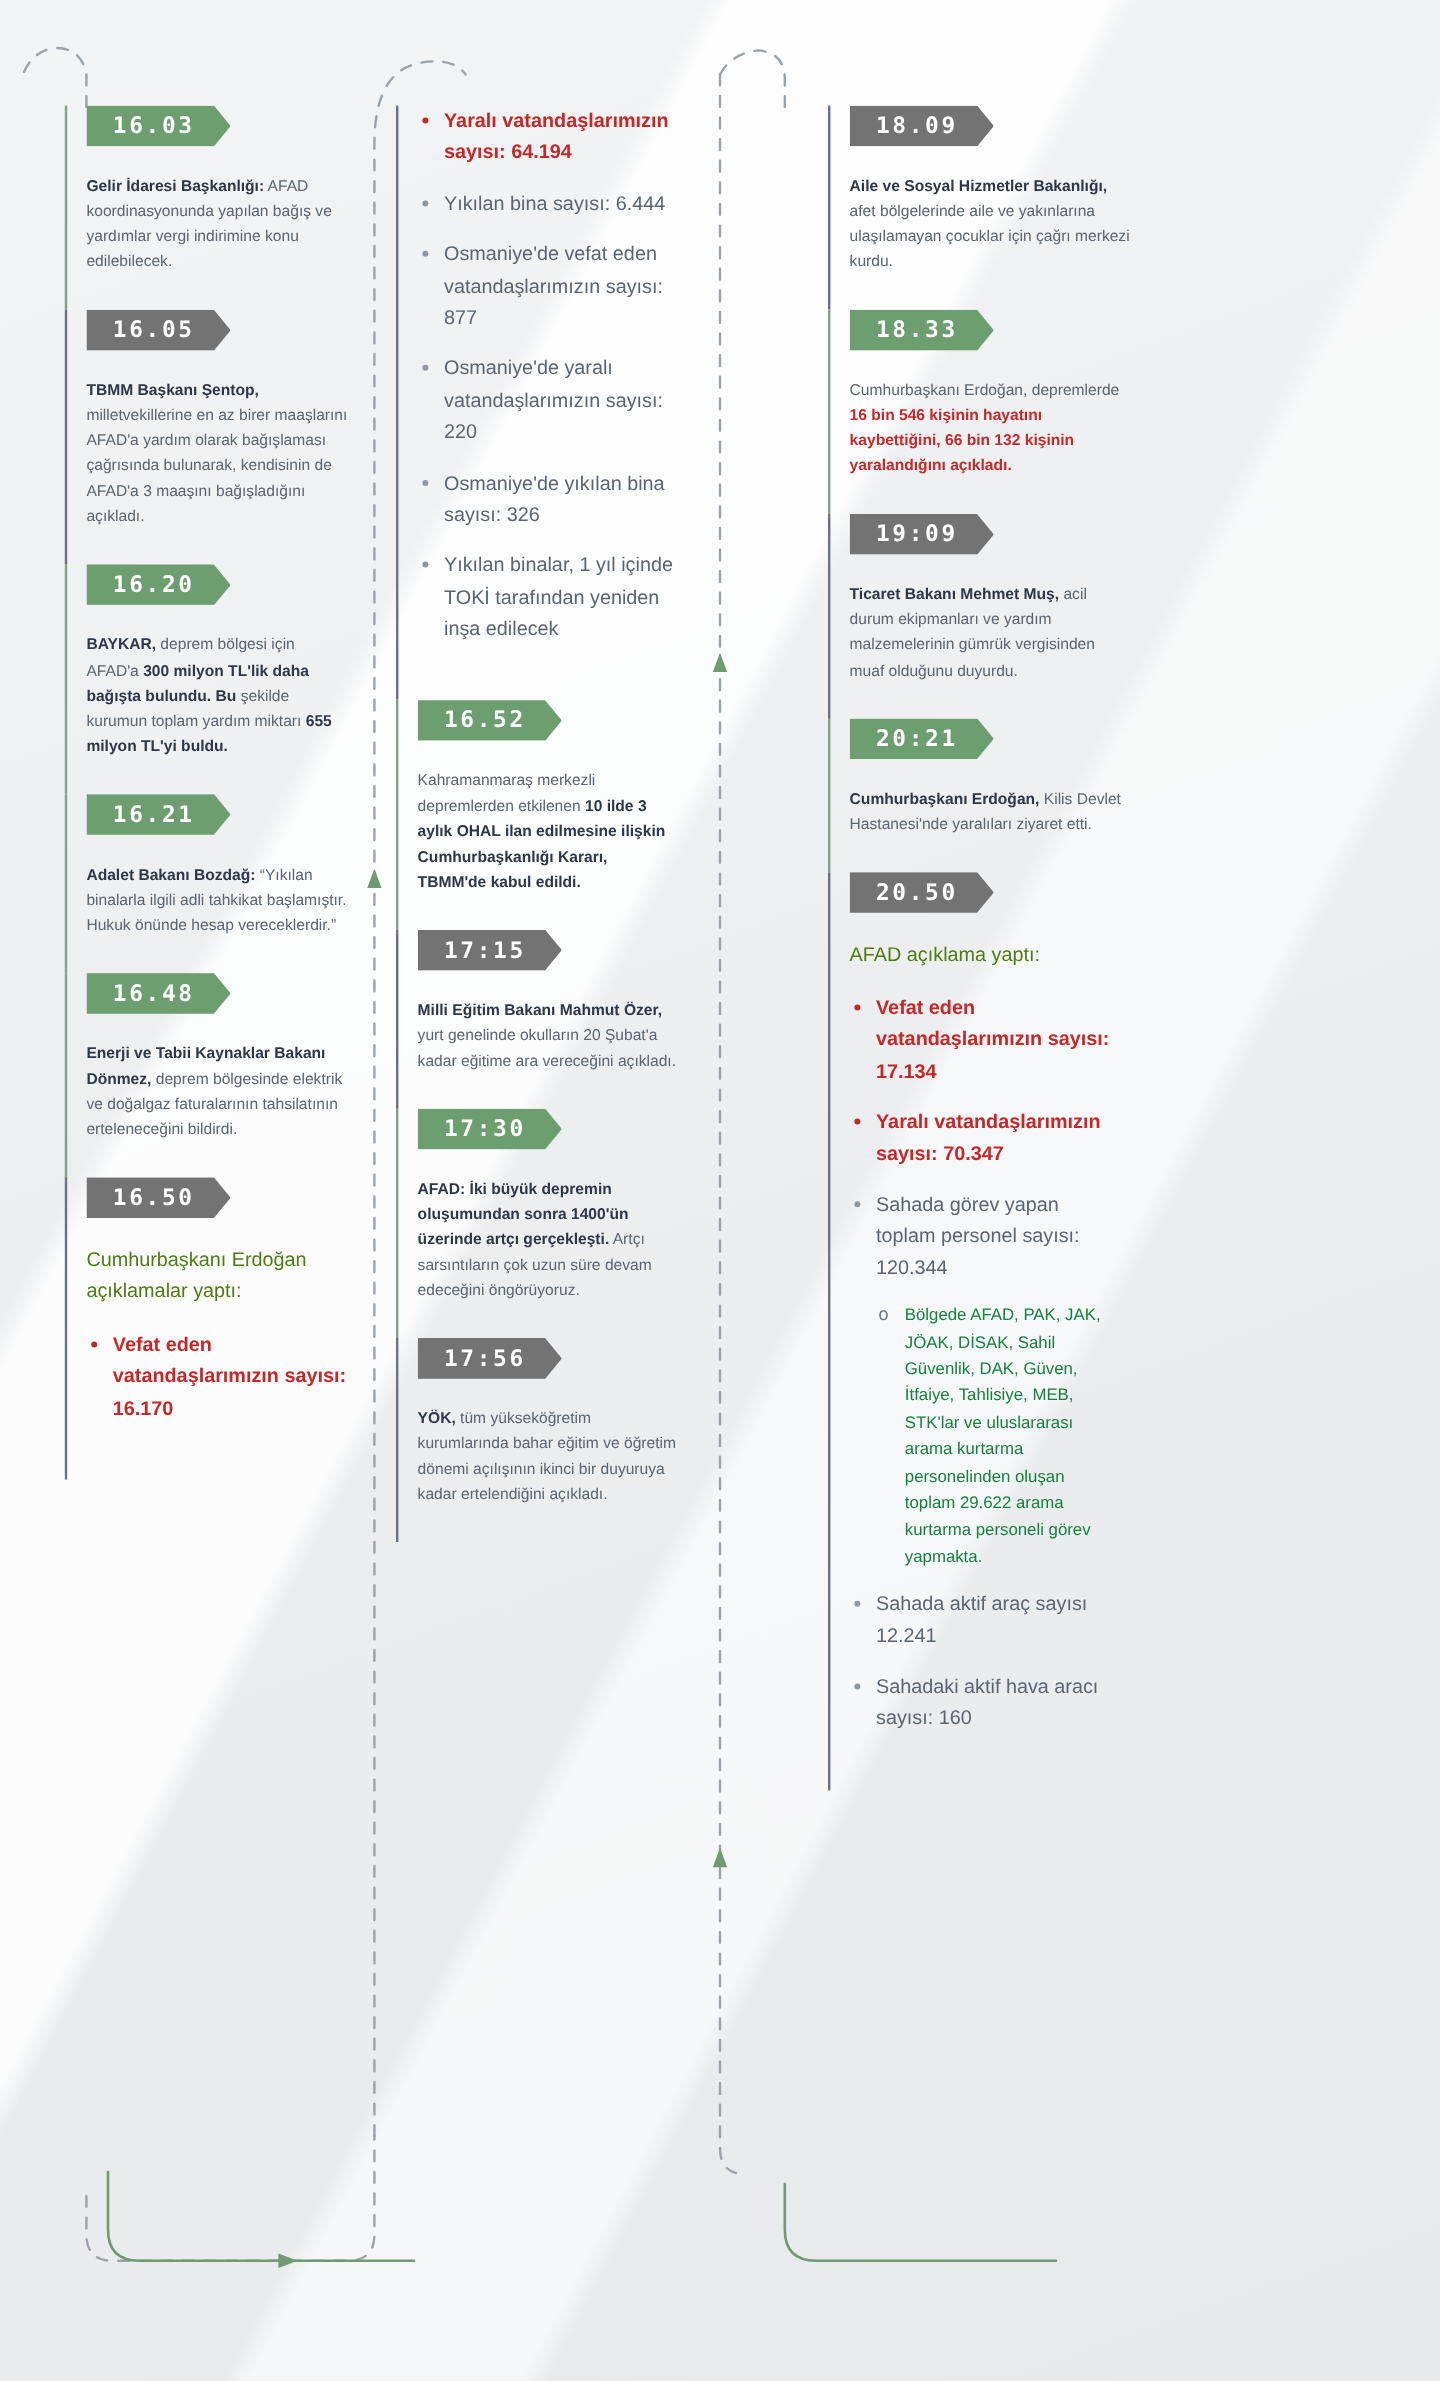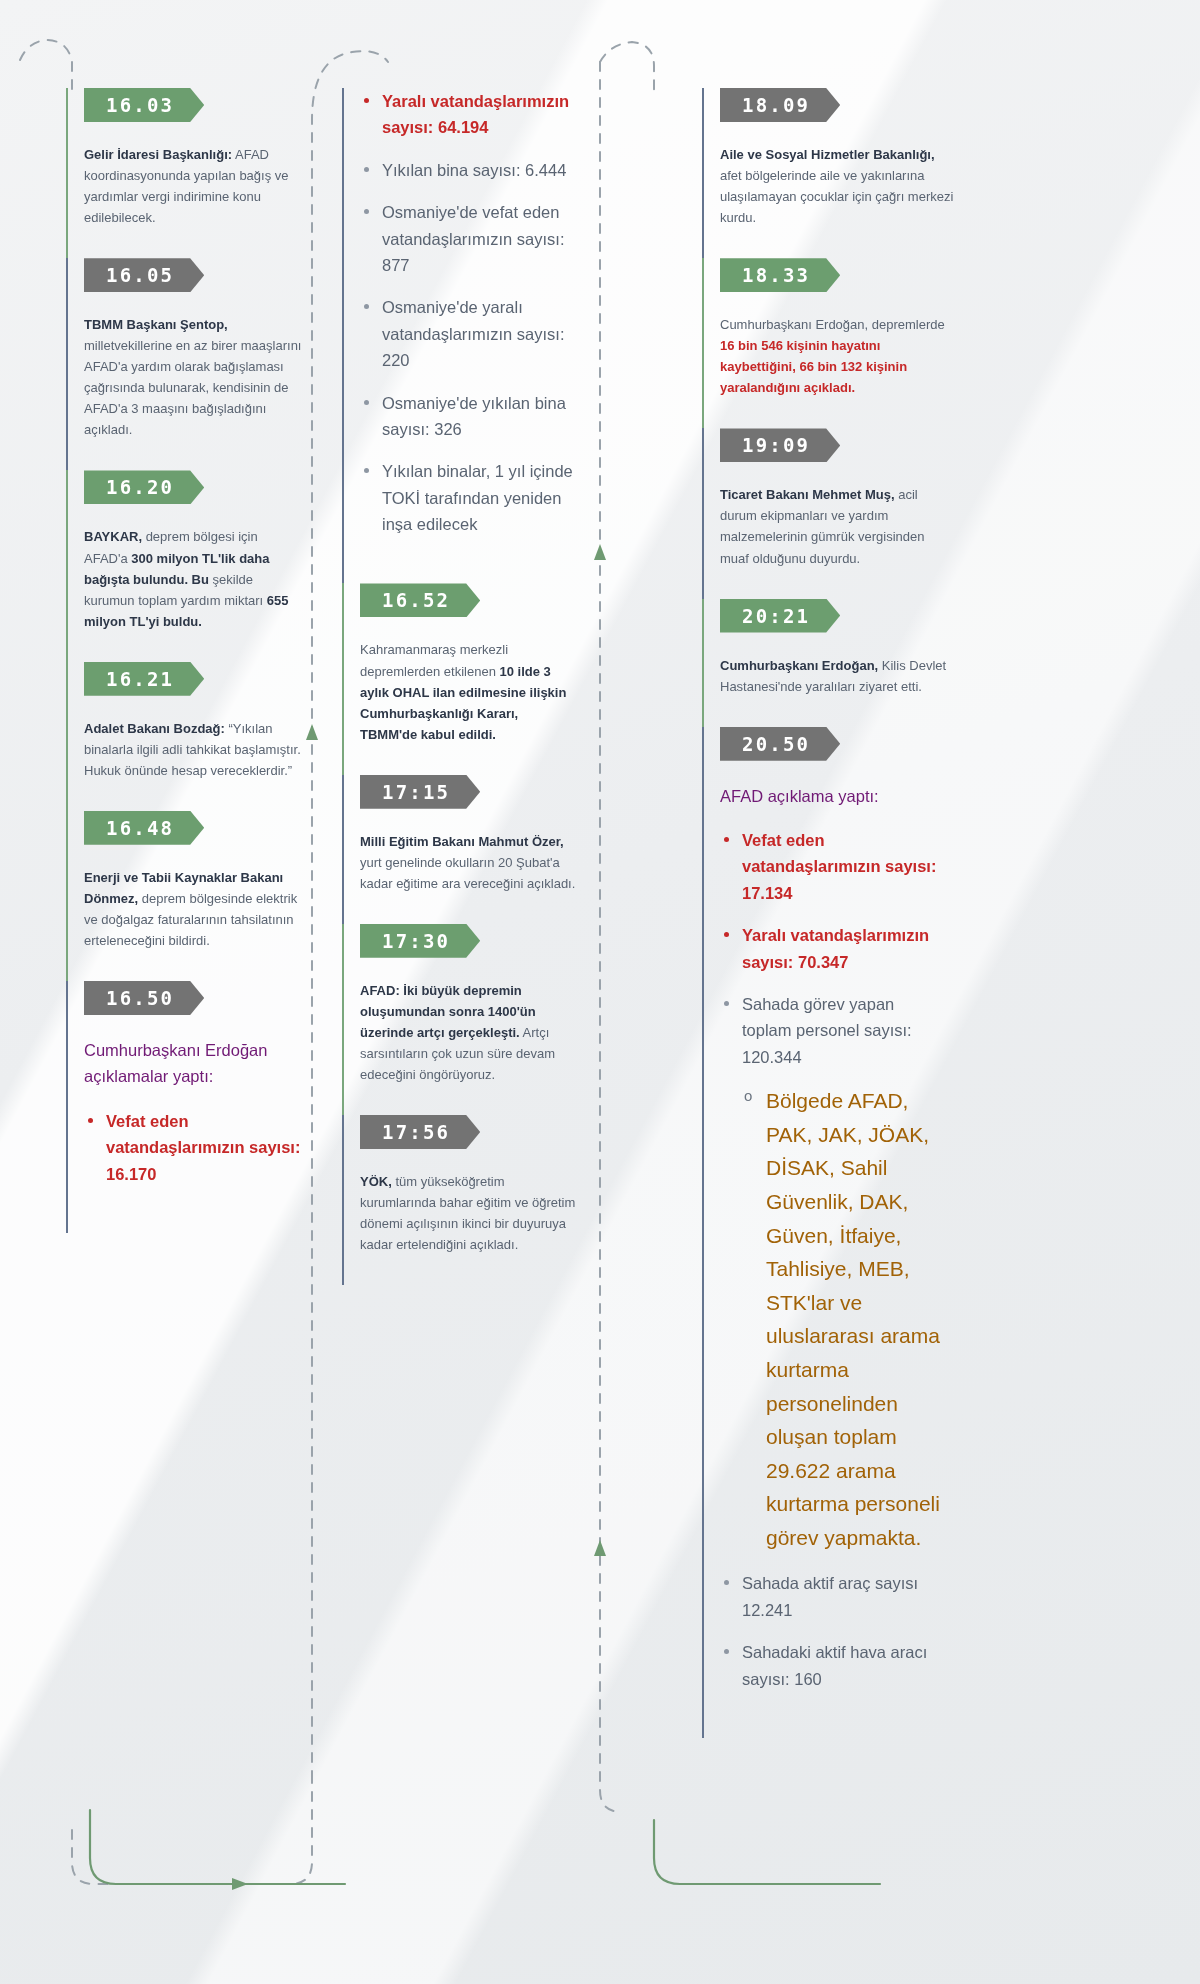--- a/index.html
+++ b/index.html
@@ -17,21 +17,20 @@
     background:
       linear-gradient(118deg, rgba(255,255,255,0) 0%, rgba(255,255,255,0) 26%, rgba(255,255,255,.85) 27%, rgba(255,255,255,.85) 41%, rgba(255,255,255,0) 42%, rgba(255,255,255,0) 100%),
       linear-gradient(118deg, rgba(255,255,255,0) 0%, rgba(255,255,255,0) 55%, rgba(255,255,255,.6) 56%, rgba(255,255,255,.6) 66%, rgba(255,255,255,0) 67%, rgba(255,255,255,0) 100%),
       linear-gradient(160deg,#f3f4f5 0%,#eceef0 45%,#e7eaec 100%);
     z-index:0;
   }
   #paths{position:absolute;inset:0;z-index:1;pointer-events:none;}
   #columns{
     position:absolute;inset:0;z-index:2;
     display:flex;
-    padding-left:12px;
   }
   .column{
     position:relative;
     box-sizing:border-box;
   }
   .col-0{width:330px;padding-left:72px;padding-top:88px;}
   .col-1{width:360px;padding-left:18px;padding-top:88px;}
   .col-2{width:340px;padding-left:18px;padding-top:88px;}
 
   .event{position:relative;}
@@ -95,31 +94,31 @@
   }
   ul.blist>li.red{color:#c62828;font-weight:bold;}
   ul.blist>li.red:before{background:#c62828;}
   ul.blist ul.sublist{
     list-style:none;
     margin:14px 0 0 0;padding:0;
   }
   ul.blist ul.sublist>li{
     position:relative;
     padding-left:24px;
-    font-size:21px;
+    font-size:14px;
     line-height:1.6;
-    color:#a16207;
+    color:#15803d;
   }
   ul.blist ul.sublist>li:before{
     content:"o";
     position:absolute;left:2px;top:0;
     font-size:15px;color:#6b7480;
   }
   .intro-line{
-    font-size:16.5px;line-height:1.6;color:#701a75;
+    font-size:16.5px;line-height:1.6;color:#4d7c0f;
     margin:0 0 18px 0;max-width:230px;
   }
 </style>
 </head>
 <body>
 
 <div id="bg-wash"></div>
 
 <svg id="paths" width="1200" height="1984" viewBox="0 0 1200 1984">
 

